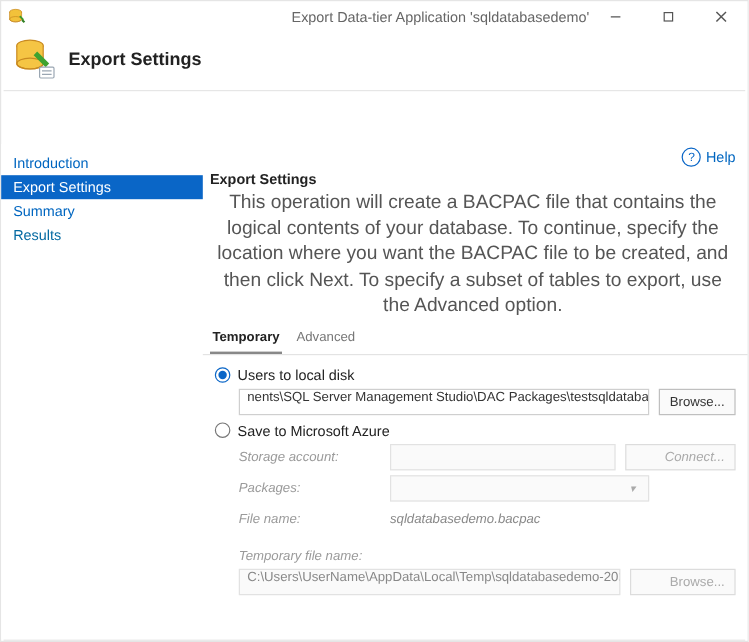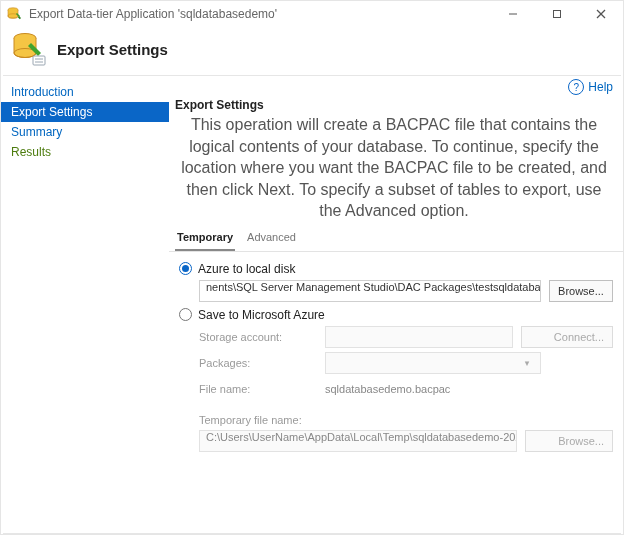--- a/index.html
+++ b/index.html
@@ -1,36 +1,36 @@
 <!DOCTYPE html>
 <html><head>
 <meta charset="utf-8">
 <style>
   html, body { margin:0; padding:0; font-family:"Segoe UI", Tahoma, sans-serif; font-size:12px; color:#222; background:#f3f3f3; }
   .window { width:624px; height:535px; background:#fff; box-sizing:border-box; border:1px solid #e5e5e5; position:relative; display:flex; flex-direction:column; }
 
   
-  .titlebar { height:26px; display:flex; align-items:center; padding-left:6px; }
+  .titlebar { height:26px; display:flex; align-items:center; padding-left:6px;text-align:right; }
   .titlebar .app-icon { width:16px; height:16px; margin-right:6px; }
   .titlebar .title { flex:1; color:#666; font-size:12px; }
   .win-btn { width:44px; height:26px; display:flex; align-items:center; justify-content:center; color:#555; }
 
   
   .header { height:44px; display:flex; align-items:center; padding:0 10px 4px 10px; }
   .header .big-icon { width:36px; height:36px; margin-right:10px; }
   .header .page-title { font-size:15px; font-weight:700; color:#222; }
 
   .divider { height:1px; background:#e6e6e6; margin:0 2px; }
 
   
-  .body { flex:1; display:flex; min-height:0; }
+  .body { flex:1; display:flex; min-height:0;margin-top:44px; }
   .sidebar { width:168px; border-right:0; padding-top:6px; font-size:12px; color:#0066c0; background:#fff; }
   .side-item { padding:3px 10px; cursor:default; }
   .side-item.link { color:#0066c0; }
-  .side-item.muted { color:#4d7c0f; }
+  .side-item.muted { color:#0369a1; }
   .side-item.active { background:#0a66c7; color:#fff; }
 
   .content { flex:1; display:flex; flex-direction:column; min-width:0; }
   .help-row { height:22px; display:flex; align-items:center; justify-content:flex-end; padding-right:10px; gap:4px; color:#0066c0; font-size:12px; }
   .help-row .q { width:14px; height:14px; border-radius:50%; border:1px solid #0a66c7; display:inline-flex; align-items:center; justify-content:center; font-size:10px; color:#0a66c7; }
 
   .section-title { font-weight:700; font-size:12px; padding:0 10px 2px 6px; color:#222; }
   .section-desc { font-size:16px; color:#555; padding:0 10px 6px 6px; line-height:1.35;text-align:center; }
 
   
@@ -43,21 +43,21 @@
   .radio-row { display:flex; align-items:center; gap:6px; margin:4px 0 4px 4px; font-size:12px; }
   .radio { width:13px; height:13px; border-radius:50%; border:1.5px solid #0a66c7; display:inline-flex; align-items:center; justify-content:center; box-sizing:border-box; }
   .radio .dot { width:7px; height:7px; border-radius:50%; background:#0a66c7; }
   .radio.unchecked { border-color:#777; }
 
   .path-row { display:flex; align-items:center; gap:8px; margin:2px 0 6px 24px; }
   .path-input { flex:1; height:22px; border:1px solid #cfcfcf; padding:0 6px; font-size:11px; color:#333; background:#fff; box-sizing:border-box; overflow:hidden; white-space:nowrap; }
   .btn-sm { height:22px; min-width:64px; padding:0 8px; border:1px solid #bfbfbf; background:#fafafa; font-size:11px; color:#333; box-sizing:border-box; display:inline-flex; align-items:center; justify-content:center; }
   .btn-sm.disabled { color:#aaa; border-color:#dcdcdc;padding-left:32px; }
 
-  .field-row { display:flex; align-items:center; gap:8px; margin:4px 0 4px 24px; }
+  .field-row { display:flex; align-items:center; gap:8px; margin:4px 0 4px 24px;font-style:italic; }
   .field-label { width:118px; font-size:11px; color:#9a9a9a; }
   .field-value { flex:1; height:22px; border:1px solid #e2e2e2; background:#fafafa; font-size:11px; color:#777; padding:0 6px; display:flex; align-items:center; box-sizing:border-box; }
   .field-value.plain { border:0; background:transparent; padding-left:0; color:#888; }
   .dropdown-arrow { width:14px; text-align:center; color:#aaa; font-size:9px; }
 
   
   .footer { height:38px; display:flex; align-items:center; justify-content:flex-end; gap:6px; padding:0 10px; border-top:0; }
   .btn { height:24px; min-width:76px; padding:0 10px; font-size:12px; border:1px solid #bfbfbf; background:#fff; display:inline-flex; align-items:center; justify-content:center; box-sizing:border-box; color:#333; }
   .btn.primary { border-color:#0a66c7; color:#0a66c7; }
 
@@ -134,21 +134,21 @@
         <div class="tab active">Temporary</div>
         <div class="tab">Advanced</div>
       </div>
 
       <div class="scroll">
 
         <div class="radio-row">
           <span class="radio">
               <span class="dot"></span>
             </span>
-          <span>Azure to local disk</span>
+          <span>Users to local disk</span>
         </div>
         <div class="path-row">
           <div class="path-input">nents\SQL Server Management Studio\DAC Packages\testsqldatabasedemo.bacpac</div>
           <div class="btn-sm">Browse...</div>
         </div>
 
         <div class="radio-row">
           <span class="radio unchecked"></span>
           <span>Save to Microsoft Azure</span>
         </div>

